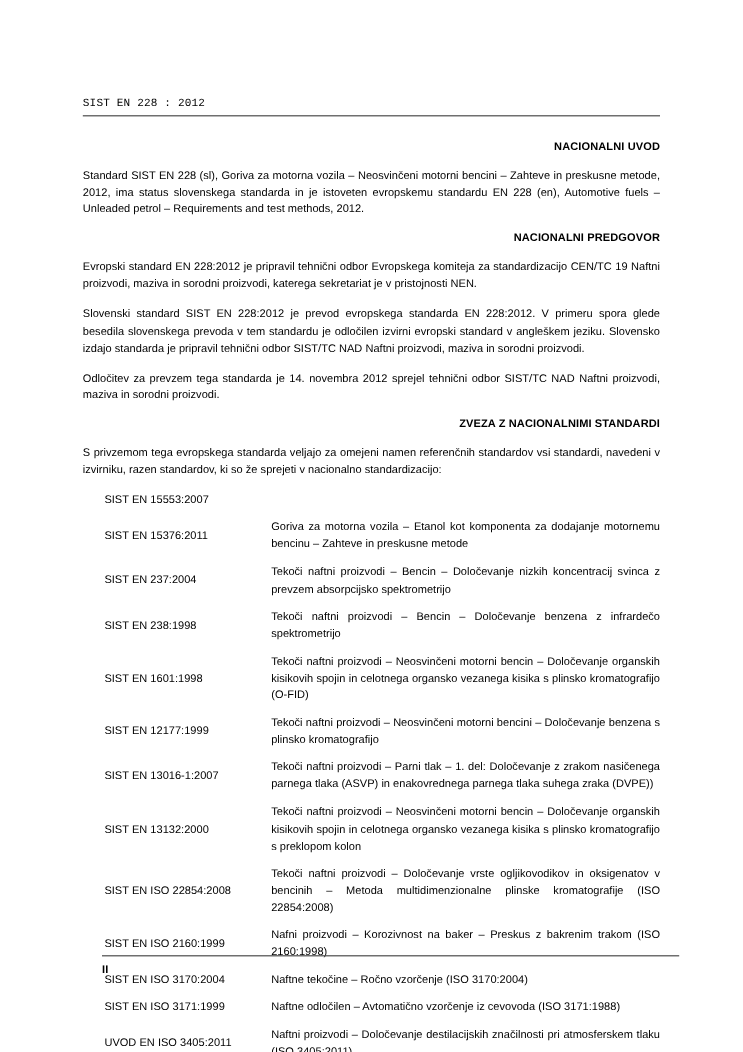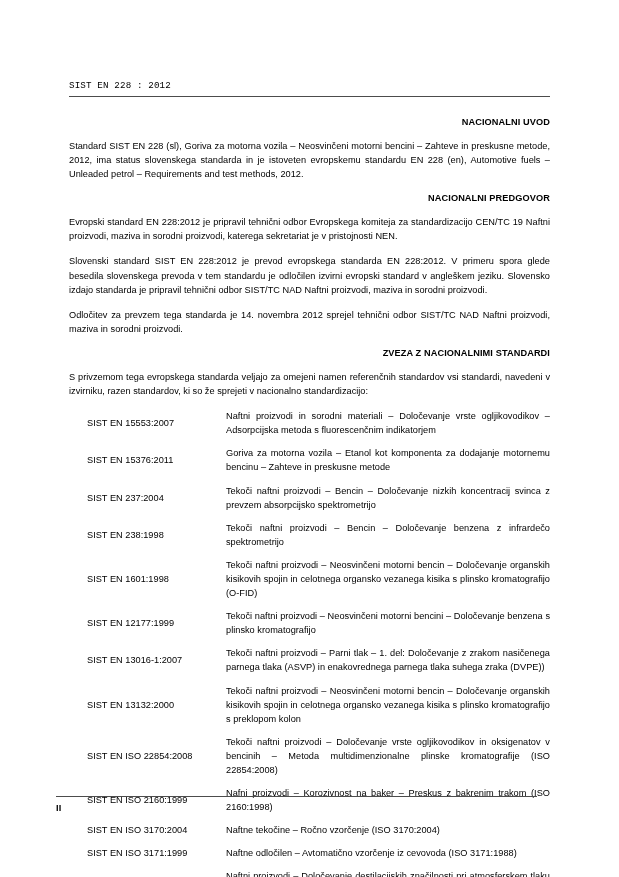--- a/index.html
+++ b/index.html
@@ -102,21 +102,21 @@
     text-justify: inter-word;
     letter-spacing: 0.02px;
   }
   .std-title.single {
     text-align: left;
   }
 
   
   .page-footer {
     position: absolute;
-    left: 56px;
+    left: 85px;
     top: 796px;
     width: 481px;
     font-weight: bold;
   }
   .footer-rule {
     height: 0;
     border: 0;
     border-top: 1.1px solid #4c4c4c;
     margin: 0;
     width: 100%;
@@ -149,21 +149,20 @@
       <p class="para">Evropski standard EN 228:2012 je pripravil tehnični odbor Evropskega komiteja za standardizacijo CEN/TC 19 Naftni proizvodi, maziva in sorodni proizvodi, katerega sekretariat je v pristojnosti NEN.</p>
       <p class="para">Slovenski standard SIST EN 228:2012 je prevod evropskega standarda EN 228:2012. V primeru spora glede besedila slovenskega prevoda v tem standardu je odločilen izvirni evropski standard v angleškem jeziku. Slovensko izdajo standarda je pripravil tehnični odbor SIST/TC NAD Naftni proizvodi, maziva in sorodni proizvodi.</p>
       <p class="para">Odločitev za prevzem tega standarda je 14. novembra 2012 sprejel tehnični odbor SIST/TC NAD Naftni proizvodi, maziva in sorodni proizvodi.</p>
 
       <h2 class="section-heading spaced-top">ZVEZA Z NACIONALNIMI STANDARDI</h2>
       <p class="para">S privzemom tega evropskega standarda veljajo za omejeni namen referenčnih standardov vsi standardi, navedeni v izvirniku, razen standardov, ki so že sprejeti v nacionalno standardizacijo:</p>
 
       <ul class="std-list" id="standards-list">
           <li class="std-row">
             <div class="std-code">SIST EN 15553:2007</div>
-            <div class="std-title">Naftni proizvodi in sorodni materiali – Določevanje vrste ogljikovodikov – Adsorpcijska metoda s fluorescenčnim indikatorjem</div>
           </li>
           <li class="std-row">
             <div class="std-code">SIST EN 15376:2011</div>
             <div class="std-title">Goriva za motorna vozila – Etanol kot komponenta za dodajanje motornemu bencinu – Zahteve in preskusne metode</div>
           </li>
           <li class="std-row">
             <div class="std-code">SIST EN 237:2004</div>
             <div class="std-title">Tekoči naftni proizvodi – Bencin – Določevanje nizkih koncentracij svinca z prevzem absorpcijsko spektrometrijo</div>
           </li>
           <li class="std-row">

